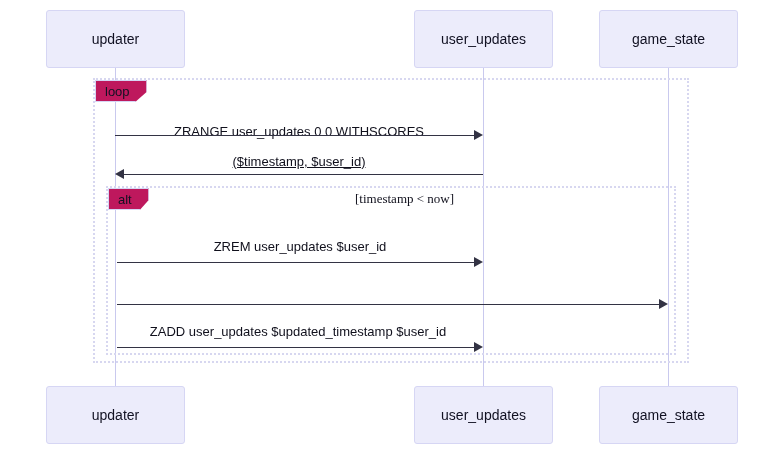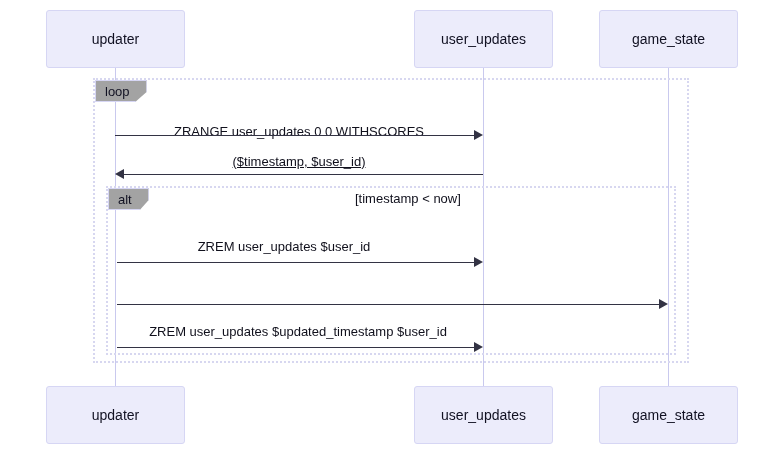--- a/index.html
+++ b/index.html
@@ -41,21 +41,21 @@
   
   .fragment {
     position: absolute;
     box-sizing: border-box;
     border: 2px dotted #d7d7f0;
     background: transparent;
   }
   .fragment-label {
     position: absolute;
     box-sizing: border-box;
-    background: #a3a3a3;
+    background: #be185d;
     border: 1px solid #d6d6f4;
     color: #111122;
     font-size: 13px;
     line-height: 1;
     display: flex;
     align-items: center;
     padding-left: 9px;
     padding-right: 16px;
     height: 22px;
     clip-path: polygon(0 0, 100% 0, 100% 55%, 78% 100%, 0 100%);
@@ -109,48 +109,48 @@
 
   <div class="fragment" style="left:93px; top:78px; width:596px; height:285px;"></div>
   <div class="fragment" style="left:106px; top:186px; width:570px; height:169px;"></div>
 
   <div class="fragment-label" style="left:95px; top:80px;">
     <span>loop</span>
   </div>
   <div class="fragment-label" style="left:108px; top:188px;justify-content:center;">
     <span>alt</span>
   </div>
-  <div class="fragment-condition" style="left:355px; top:192px;">[timestamp &lt; now]</div>
+  <div class="fragment-condition" style="left:355px; top:192px;font-family:Liberation Serif, serif;">[timestamp &lt; now]</div>
 
   <div class="participant" style="left:46px; top:10px; width:139px; height:58px;">
     <span>updater</span>
   </div>
   <div class="participant" style="left:414px; top:10px; width:139px; height:58px;">
     <span>user_updates</span>
   </div>
   <div class="participant" style="left:599px; top:10px; width:139px; height:58px;">
     <span>game_state</span>
   </div>
 
   <div class="msg-label" style="left:299px; top:113px;margin-top:12px;">ZRANGE user_updates 0 0 WITHSCORES</div>
   <div class="msg-line" style="left:115px; top:135px; width:359px;"></div>
   <div class="arrowhead right" style="left:474px; top:130px;"></div>
 
   <div class="msg-label" style="left:299px; top:155px;text-decoration:underline;">($timestamp, $user_id)</div>
   <div class="msg-line" style="left:124px; top:174px; width:359px;"></div>
   <div class="arrowhead left" style="left:115px; top:169px;"></div>
 
-  <div class="msg-label" style="left:284px; top:240px;">ZREM user_updates $user_id</div>
+  <div class="msg-label" style="left:300px; top:240px;">ZREM user_updates $user_id</div>
   <div class="msg-line" style="left:117px; top:262px; width:357px;"></div>
   <div class="arrowhead right" style="left:474px; top:257px;"></div>
 
   <div class="msg-line" style="left:117px; top:304px; width:542px;"></div>
   <div class="arrowhead right" style="left:659px; top:299px;"></div>
 
-  <div class="msg-label" style="left:298px; top:325px;">ZREM user_updates $updated_timestamp $user_id</div>
+  <div class="msg-label" style="left:298px; top:325px;">ZADD user_updates $updated_timestamp $user_id</div>
   <div class="msg-line" style="left:117px; top:347px; width:357px;"></div>
   <div class="arrowhead right" style="left:474px; top:342px;"></div>
 
   <div class="participant" style="left:46px; top:386px; width:139px; height:58px;">
     <span>updater</span>
   </div>
   <div class="participant" style="left:414px; top:386px; width:139px; height:58px;">
     <span>user_updates</span>
   </div>
   <div class="participant" style="left:599px; top:386px; width:139px; height:58px;">

